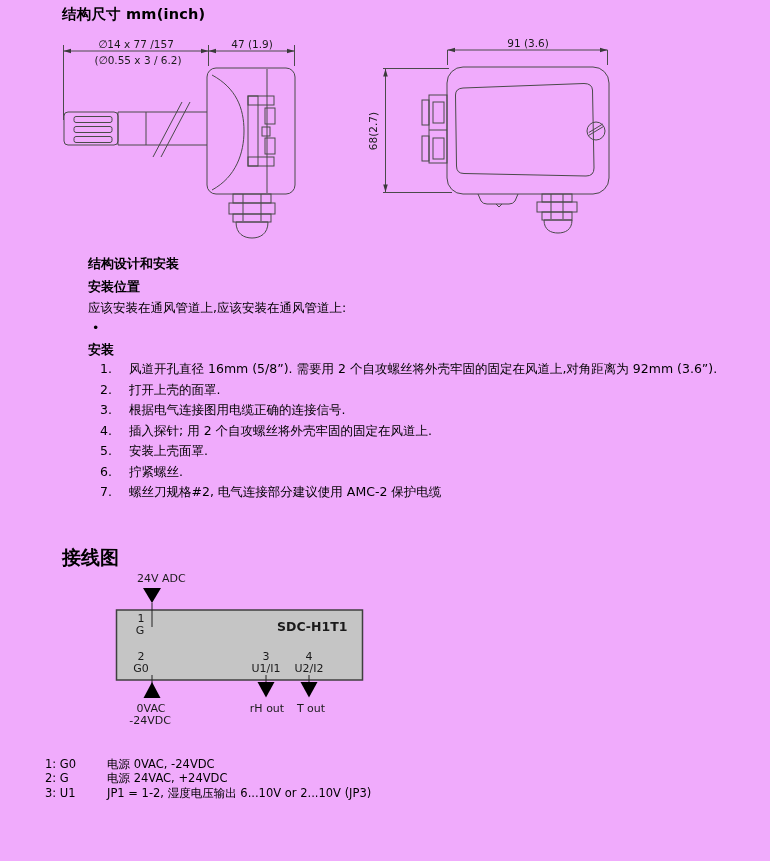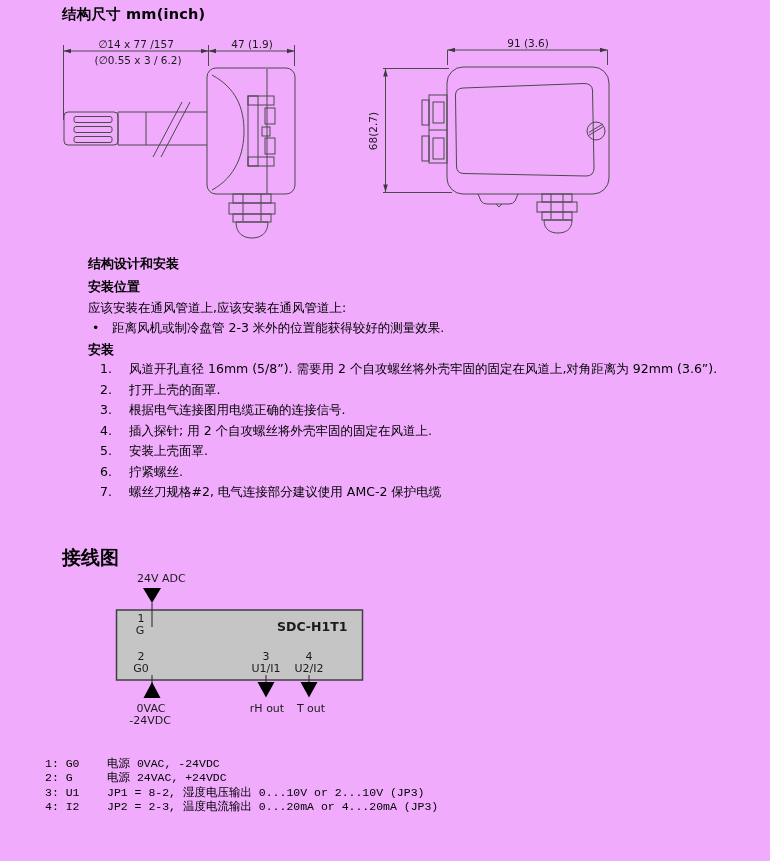--- a/index.html
+++ b/index.html
@@ -16,21 +16,21 @@
   .textblock p{margin:0 0 5px 0;}
   .textblock p.m3{margin:0 0 3px 0;}
   .bullet-row{display:flex;margin:0 0 5px 0;}
   .bullet-dot{width:20px;padding-left:4px;}
   .steps{list-style:none;margin:1px 0 0 0;padding:0;}
   .step{display:flex;line-height:20.5px;}
   .step-num{width:29px;padding-left:12px;flex:none;}
   .step-text{width:655px;}
   .wiring-h{position:absolute;left:62px;top:545px;font-size:19px;font-weight:bold;}
   .wiring-svg{position:absolute;left:0;top:565px;}
-  .legend{position:absolute;left:45px;top:757px;font-size:11.5px;line-height:14.4px;white-space:nowrap;font-family:Liberation Mono, monospace;}
+  .legend{position:absolute;left:45px;top:757px;font-size:11.5px;line-height:14.4px;white-space:nowrap;}
   .legend-term{display:inline-block;width:62px;}
 </style>
 </head>
 <body>
 
 <div class="page">
 
   <div class="doc-title">结构尺寸 mm(inch)</div>
 
   <svg class="drawings" width="770" height="252" viewBox="0 0 770 252">
@@ -119,21 +119,20 @@
     <text x="528" y="47" text-anchor="middle" font-size="10.5">91 (3.6)</text>
     <text x="377" y="131" transform="rotate(-90 377 131)" text-anchor="middle" font-size="10.5">68(2.7)</text>
   </svg>
 
   <div class="textblock">
     <div class="sec-h m6">结构设计和安装</div>
     <div class="sec-h m5">安装位置</div>
     <p class="m3">应该安装在通风管道上,应该安装在通风管道上:</p>
     <div class="bullet-row">
       <span class="bullet-dot">•</span>
-      <span>距离风机或制冷盘管 2-3 米外的位置能获得较好的测量效果.</span>
     </div>
     <div class="sec-h m0">安装</div>
     <ol class="steps">
       <li class="step">
         <span class="step-num">1.</span>
         <span class="step-text">风道开孔直径 16mm (5/8”). 需要用 2 个自攻螺丝将外壳牢固的固定在风道上,对角距离为 92mm (3.6”).</span>
       </li>
       <li class="step">
         <span class="step-num">2.</span>
         <span class="step-text">打开上壳的面罩.</span>
@@ -192,20 +191,17 @@
   </svg>
 
   <div class="legend">
     <div class="legend-row">
       <span class="legend-term">1: G0</span><span>电源 0VAC, -24VDC</span>
     </div>
     <div class="legend-row">
       <span class="legend-term">2: G</span><span>电源 24VAC, +24VDC</span>
     </div>
     <div class="legend-row">
-      <span class="legend-term">3: U1</span><span>JP1 = 8-2, 湿度电压输出 0...10V or 2...10V (JP3)</span>
-    </div>
-    <div class="legend-row">
-      <span class="legend-term">4: I2</span><span>JP2 = 2-3, 温度电流输出 0...20mA or 4...20mA (JP3)</span>
+      <span class="legend-term">3: U1</span><span>JP1 = 1-2, 湿度电压输出 6...10V or 2...10V (JP3)</span>
     </div>
   </div>
 
 </div>
 
 </body></html>

